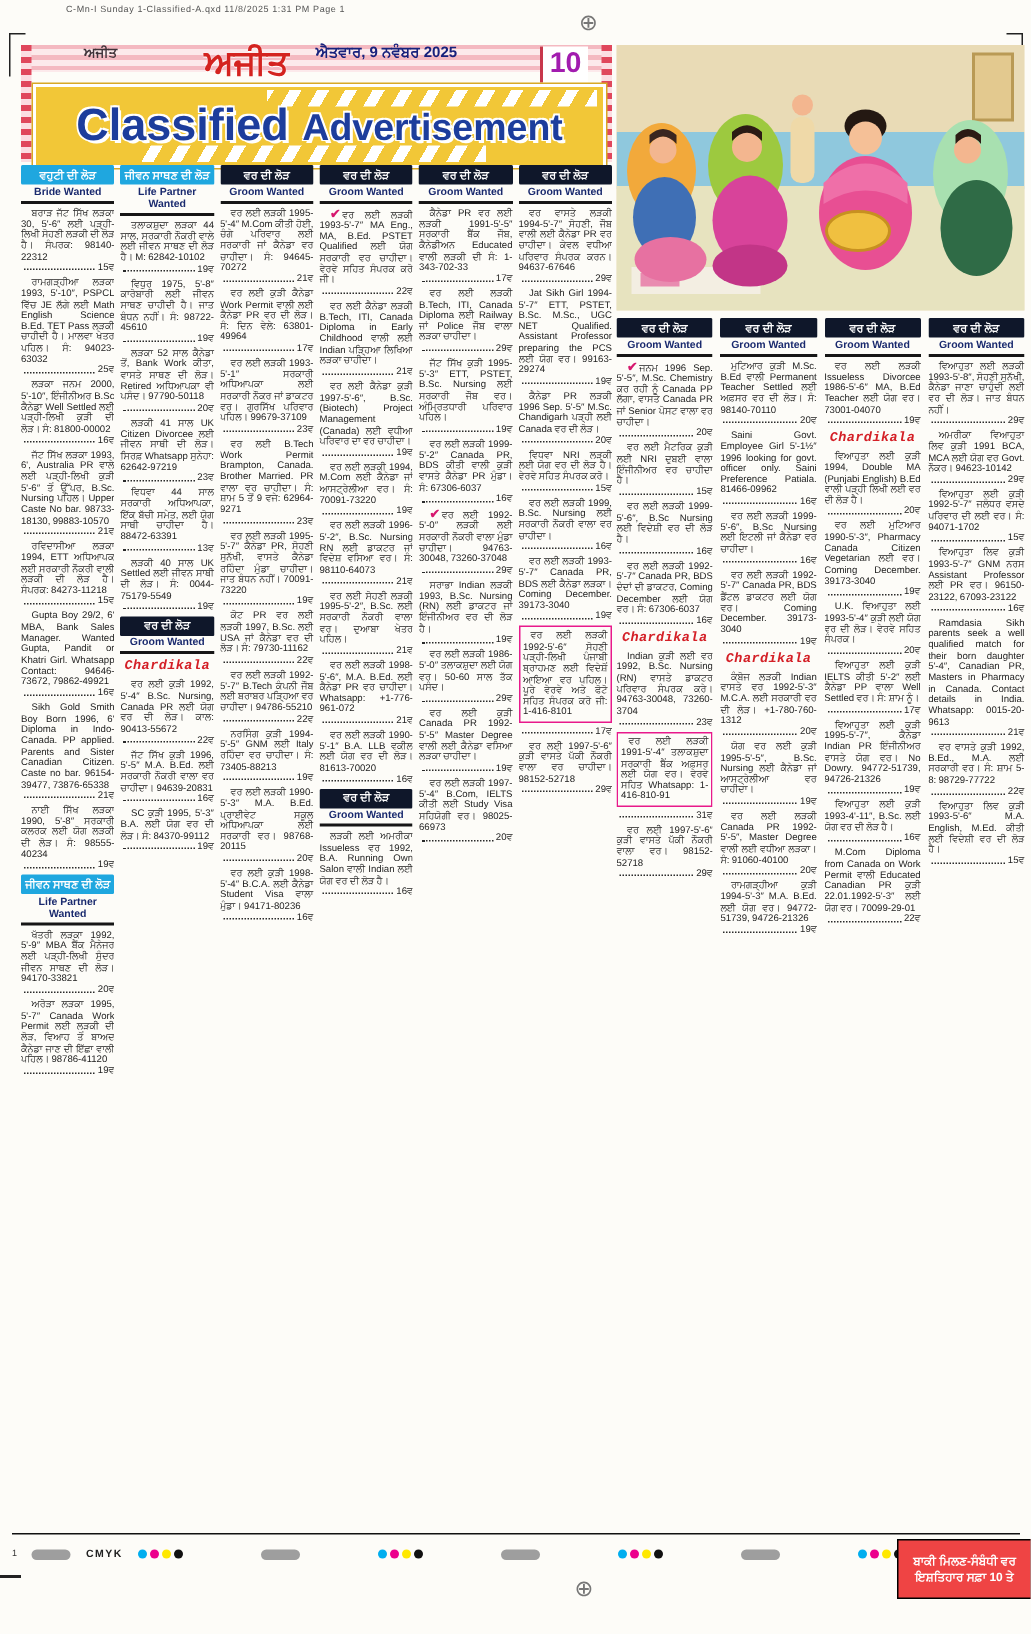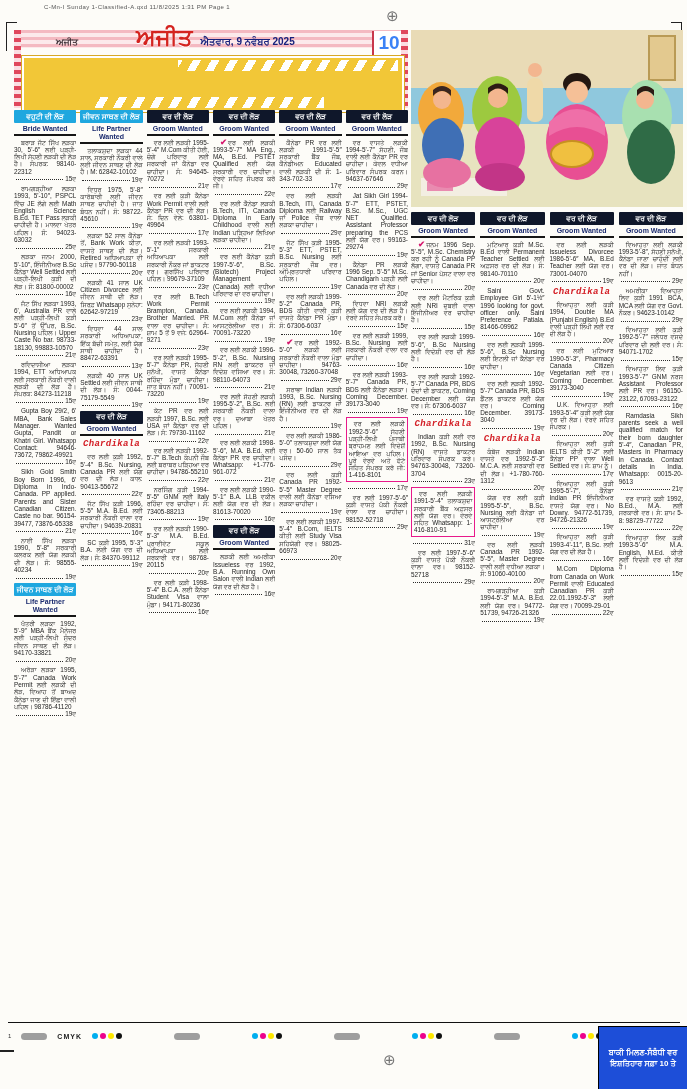--- a/index.html
+++ b/index.html
@@ -15,30 +15,30 @@
   .cropmark{position:absolute;}
   .cm-tl{left:6px;top:22px;width:10px;height:28px;border-left:1px solid #222;border-top:1px solid #222;}
   .cm-bl{left:0px;top:1044px;width:14px;height:6px;border-bottom:2px solid #222;}
   .cm-tr{left:671px;top:22px;width:10px;height:28px;border-right:1px solid #222;border-top:1px solid #222;}
   .cm-br{left:671px;top:1040px;width:10px;height:10px;border-right:1px solid #222;border-bottom:1px solid #222;}
 
   
   .masthead{
     position:absolute;left:14px;top:30px;width:394px;height:18px;
     background:repeating-linear-gradient(180deg,#f4b9c1 0 3px,#fce9eb 3px 7px);
-    display:flex;align-items:flex-end;
+    display:flex;align-items:flex-start;
   }
   .edition{font-size:9px;font-weight:bold;color:#40333a;margin-left:42px;}
   .mast-title{font-size:23px;line-height:22px;font-weight:bold;color:#d4231f;margin-left:58px;
     text-shadow:0 0 1px #fff, 0 1px 0 #fff;}
-  .mast-date{font-size:10px;font-weight:bold;color:#17217c;margin-left:8px;}
+  .mast-date{font-size:10px;font-weight:bold;color:#17217c;margin-left:18px;}
   .pageno{
-    position:absolute;right:4px;top:1px;width:30px;height:24px;background:#fff;
+    position:absolute;right:16px;top:1px;width:30px;height:24px;background:#fff;
     border-left:2px solid #c8374b;display:flex;align-items:center;justify-content:center;
-    font-size:19px;font-weight:bold;color:#3b82f6;
+    font-size:19px;font-weight:bold;color:#a21caf;
   }
   
   .banner-wrap{position:absolute;left:14px;top:56px;width:394px;height:52px;}
   .edge-strip{position:absolute;top:-26px;width:7px;height:78px;
     background:repeating-linear-gradient(180deg,#e0475c 0 4px,#fbdde2 4px 8px);}
   .edge-left{left:0;}
   .edge-right{right:0;}
   .banner{
     position:absolute;left:8px;top:0;width:378px;height:52px;background:#f2c737;
     border:2px solid #fff;box-shadow:0 0 0 1px #d8a826;display:flex;align-items:center;justify-content:center;overflow:hidden;
@@ -80,22 +80,22 @@
   .footrule{position:absolute;left:8px;top:1022px;width:672px;height:0;border-top:1.5px solid #111;}
   .printmarks{position:absolute;left:8px;top:1030px;width:672px;height:12px;display:flex;align-items:center;gap:10px;}
   .pm-num{font-size:6px;color:#333;}
   .pill{width:26px;height:7px;border-radius:4px;background:#9e9e9e;}
   .cmyk-label{font-size:7px;font-weight:bold;color:#222;letter-spacing:1px;}
   .dotgroup{display:flex;gap:2px;}
   .dot{width:6px;height:6px;border-radius:50%;}
   .dot.c{background:#00aeef;} .dot.m{background:#ec008c;} .dot.y{background:#ffe800;} .dot.k{background:#111;}
   .spacer{flex:1;}
 
-  .notice{position:absolute;left:598px;top:1026px;width:84px;background:#1d4ed8;color:#fff;
-    text-align:center;font-weight:bold;font-size:8px;line-height:11px;padding:20px 2px;border:1px solid #000;}
+  .notice{position:absolute;left:598px;top:1026px;width:84px;background:#ef4444;color:#fff;
+    text-align:center;font-weight:bold;font-size:8px;line-height:11px;padding:8px 2px;border:1px solid #000;}
 </style>
 </head>
 <body>
 
 <div class="slug">C-Mn-I Sunday 1-Classified-A.qxd  11/8/2025  1:31 PM  Page 1</div>
 <div class="regcross cross-top">⊕</div>
 <div class="regcross cross-bottom">⊕</div>
 <div class="cropmark cm-tl"></div>
 <div class="cropmark cm-bl"></div>
 <div class="cropmark cm-tr"></div>
@@ -107,20 +107,23 @@
   <span class="mast-date">ਐਤਵਾਰ, 9 ਨਵੰਬਰ 2025</span>
   <span class="pageno">10</span>
 </div>
 
 <div class="banner-wrap">
   <div class="edge-strip edge-left"></div>
   <div class="edge-strip edge-right"></div>
   <div class="banner">
     <div class="stripes top"></div>
     <div class="stripes bottom"></div>
+    <div class="banner-text">
+      <span class="t1">Classified</span><span class="t2">Advertisement</span>
+    </div>
   </div>
 </div>
 
 <div class="painting">
   <svg width="272" height="177" viewBox="0 0 272 177" xmlns="http://www.w3.org/2000/svg">
     <rect x="0" y="0" width="272" height="70" fill="#e9dbb6"></rect>
     <rect x="0" y="58" width="272" height="38" fill="#8fc8dd"></rect>
     <rect x="0" y="94" width="272" height="83" fill="#e7e3bf"></rect>
     <rect x="238" y="6" width="26" height="44" fill="#e3c98f" stroke="#b99a55" stroke-width="2"></rect>
     <rect x="10" y="148" width="86" height="18" fill="#f3eee2"></rect>

